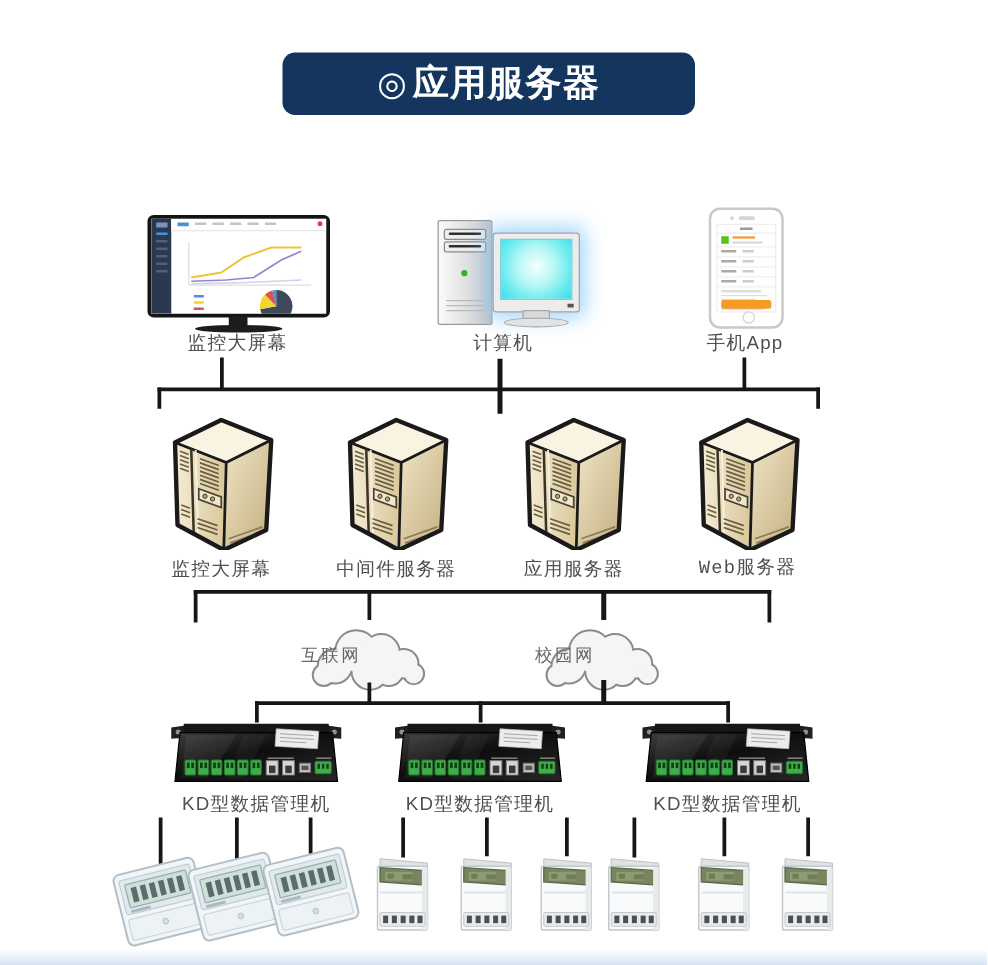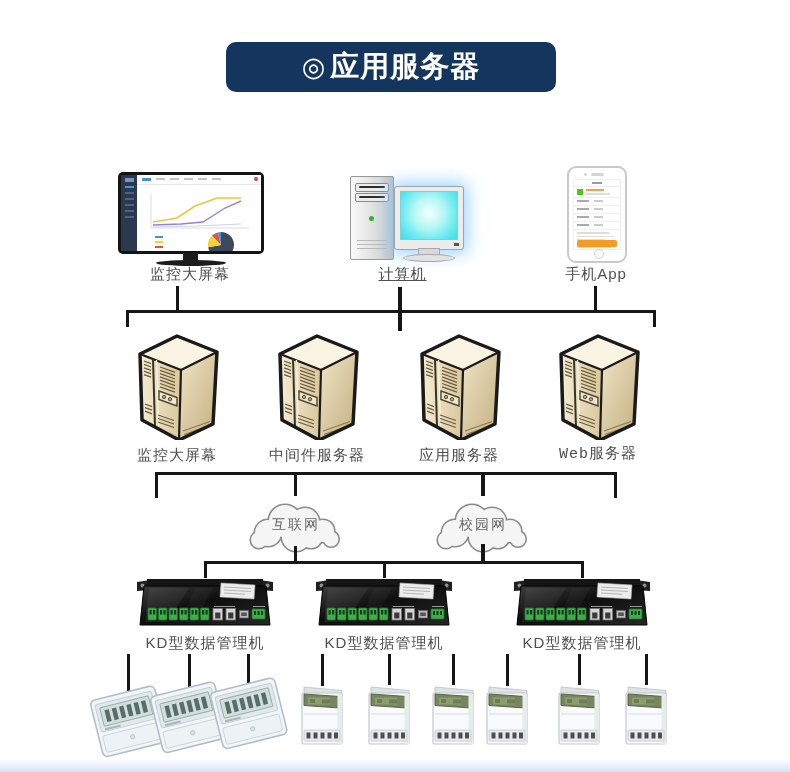--- a/index.html
+++ b/index.html
@@ -56,21 +56,21 @@
   .ph-row1 em{position:absolute;left:12px;top:6px;width:24px;height:2px;background:#ddd;}
   .ph-row{height:7px;border-bottom:1px solid #f0f0f0;position:relative;}
   .ph-row i{position:absolute;left:3px;top:2px;width:12px;height:2px;background:#aaa;}
   .ph-row em{position:absolute;left:20px;top:2px;width:9px;height:2px;background:#ccc;}
   .ph-txt{padding:2px 3px 0;}
   .ph-txt i{display:block;height:1.5px;background:#ddd;margin-bottom:2px;}
   .ph-btn{position:absolute;left:3px;right:3px;bottom:2px;height:7px;background:#f59a23;border-radius:2px;}
   .ph-home{position:absolute;left:25px;bottom:2px;width:8px;height:8px;border:1px solid #d2d2d2;border-radius:50%;}
   
   .cloud{position:absolute;width:110px;height:64px;}
-  .cloud span{position:absolute;left:0;right:0;top:24px;text-align:center;font-size:14px;color:#666;letter-spacing:2px;}
+  .cloud span{position:absolute;left:0;right:0;top:24px;font-size:14px;color:#666;letter-spacing:2px;}
   .icon-abs{position:absolute;}
   .foot-tint{position:absolute;left:0;right:0;bottom:0;height:13px;
              background:linear-gradient(to bottom,rgba(215,228,244,0),#d7e4f4);}
 </style>
 </head>
 <body>
 
 <svg width="0" height="0" style="position:absolute" aria-hidden="true">
 <defs>
   <linearGradient id="srvFront" x1="0" y1="0" x2="1" y2="0">
@@ -270,21 +270,21 @@
     <div class="vent" style="bottom:10px;"></div>
     <div class="vent" style="bottom:14px;"></div>
     <div class="vent" style="bottom:18px;"></div>
   </div>
   <div class="crt">
     <div class="crt-scr"></div>
     <div class="crt-btn"></div>
   </div>
   <div class="crt-neck"></div>
   <div class="crt-base"></div>
-  <div class="lbl" style="left:340px;top:265px;width:125px;text-decoration:underline;">计算机</div>
+  <div class="lbl" style="left:340px;top:265px;width:125px;">计算机</div>
 
   <div class="phone">
     <div class="ph-ear"></div>
     <div class="ph-cam"></div>
     <div class="ph-scr">
       <div class="ph-nav">
           <i></i>
         </div>
       <div class="ph-row1">
           <span class="sq"></span>

